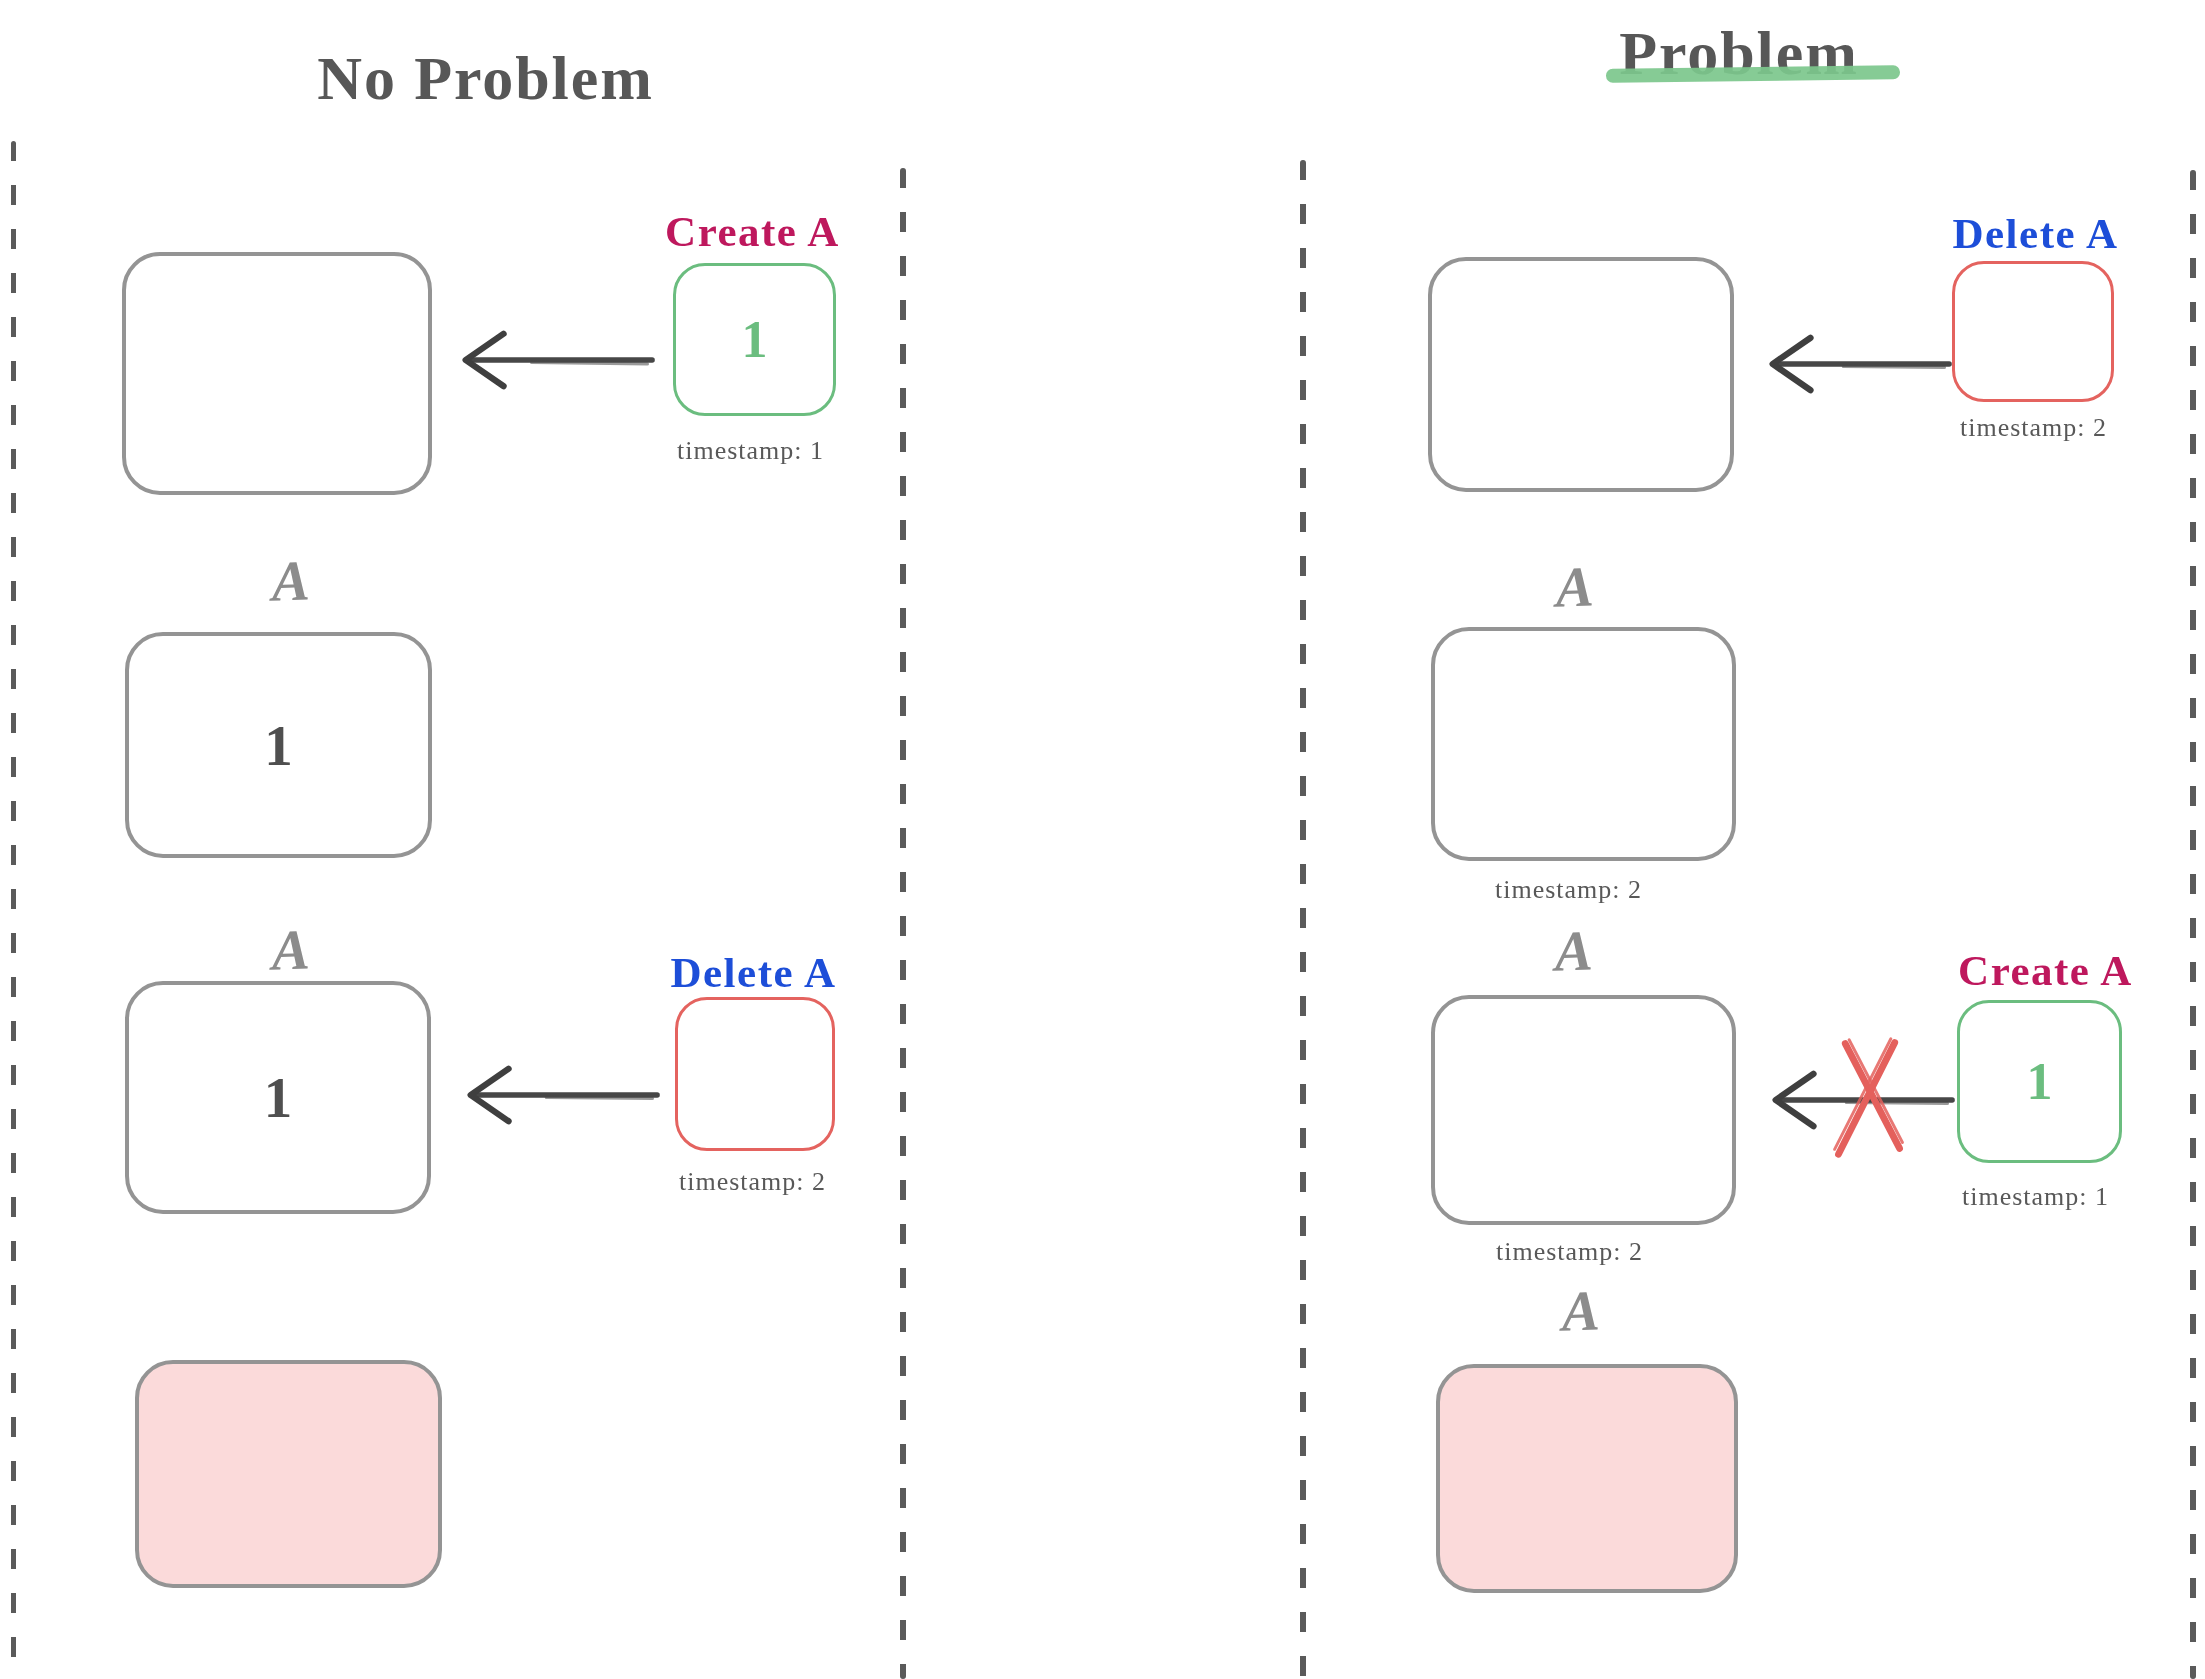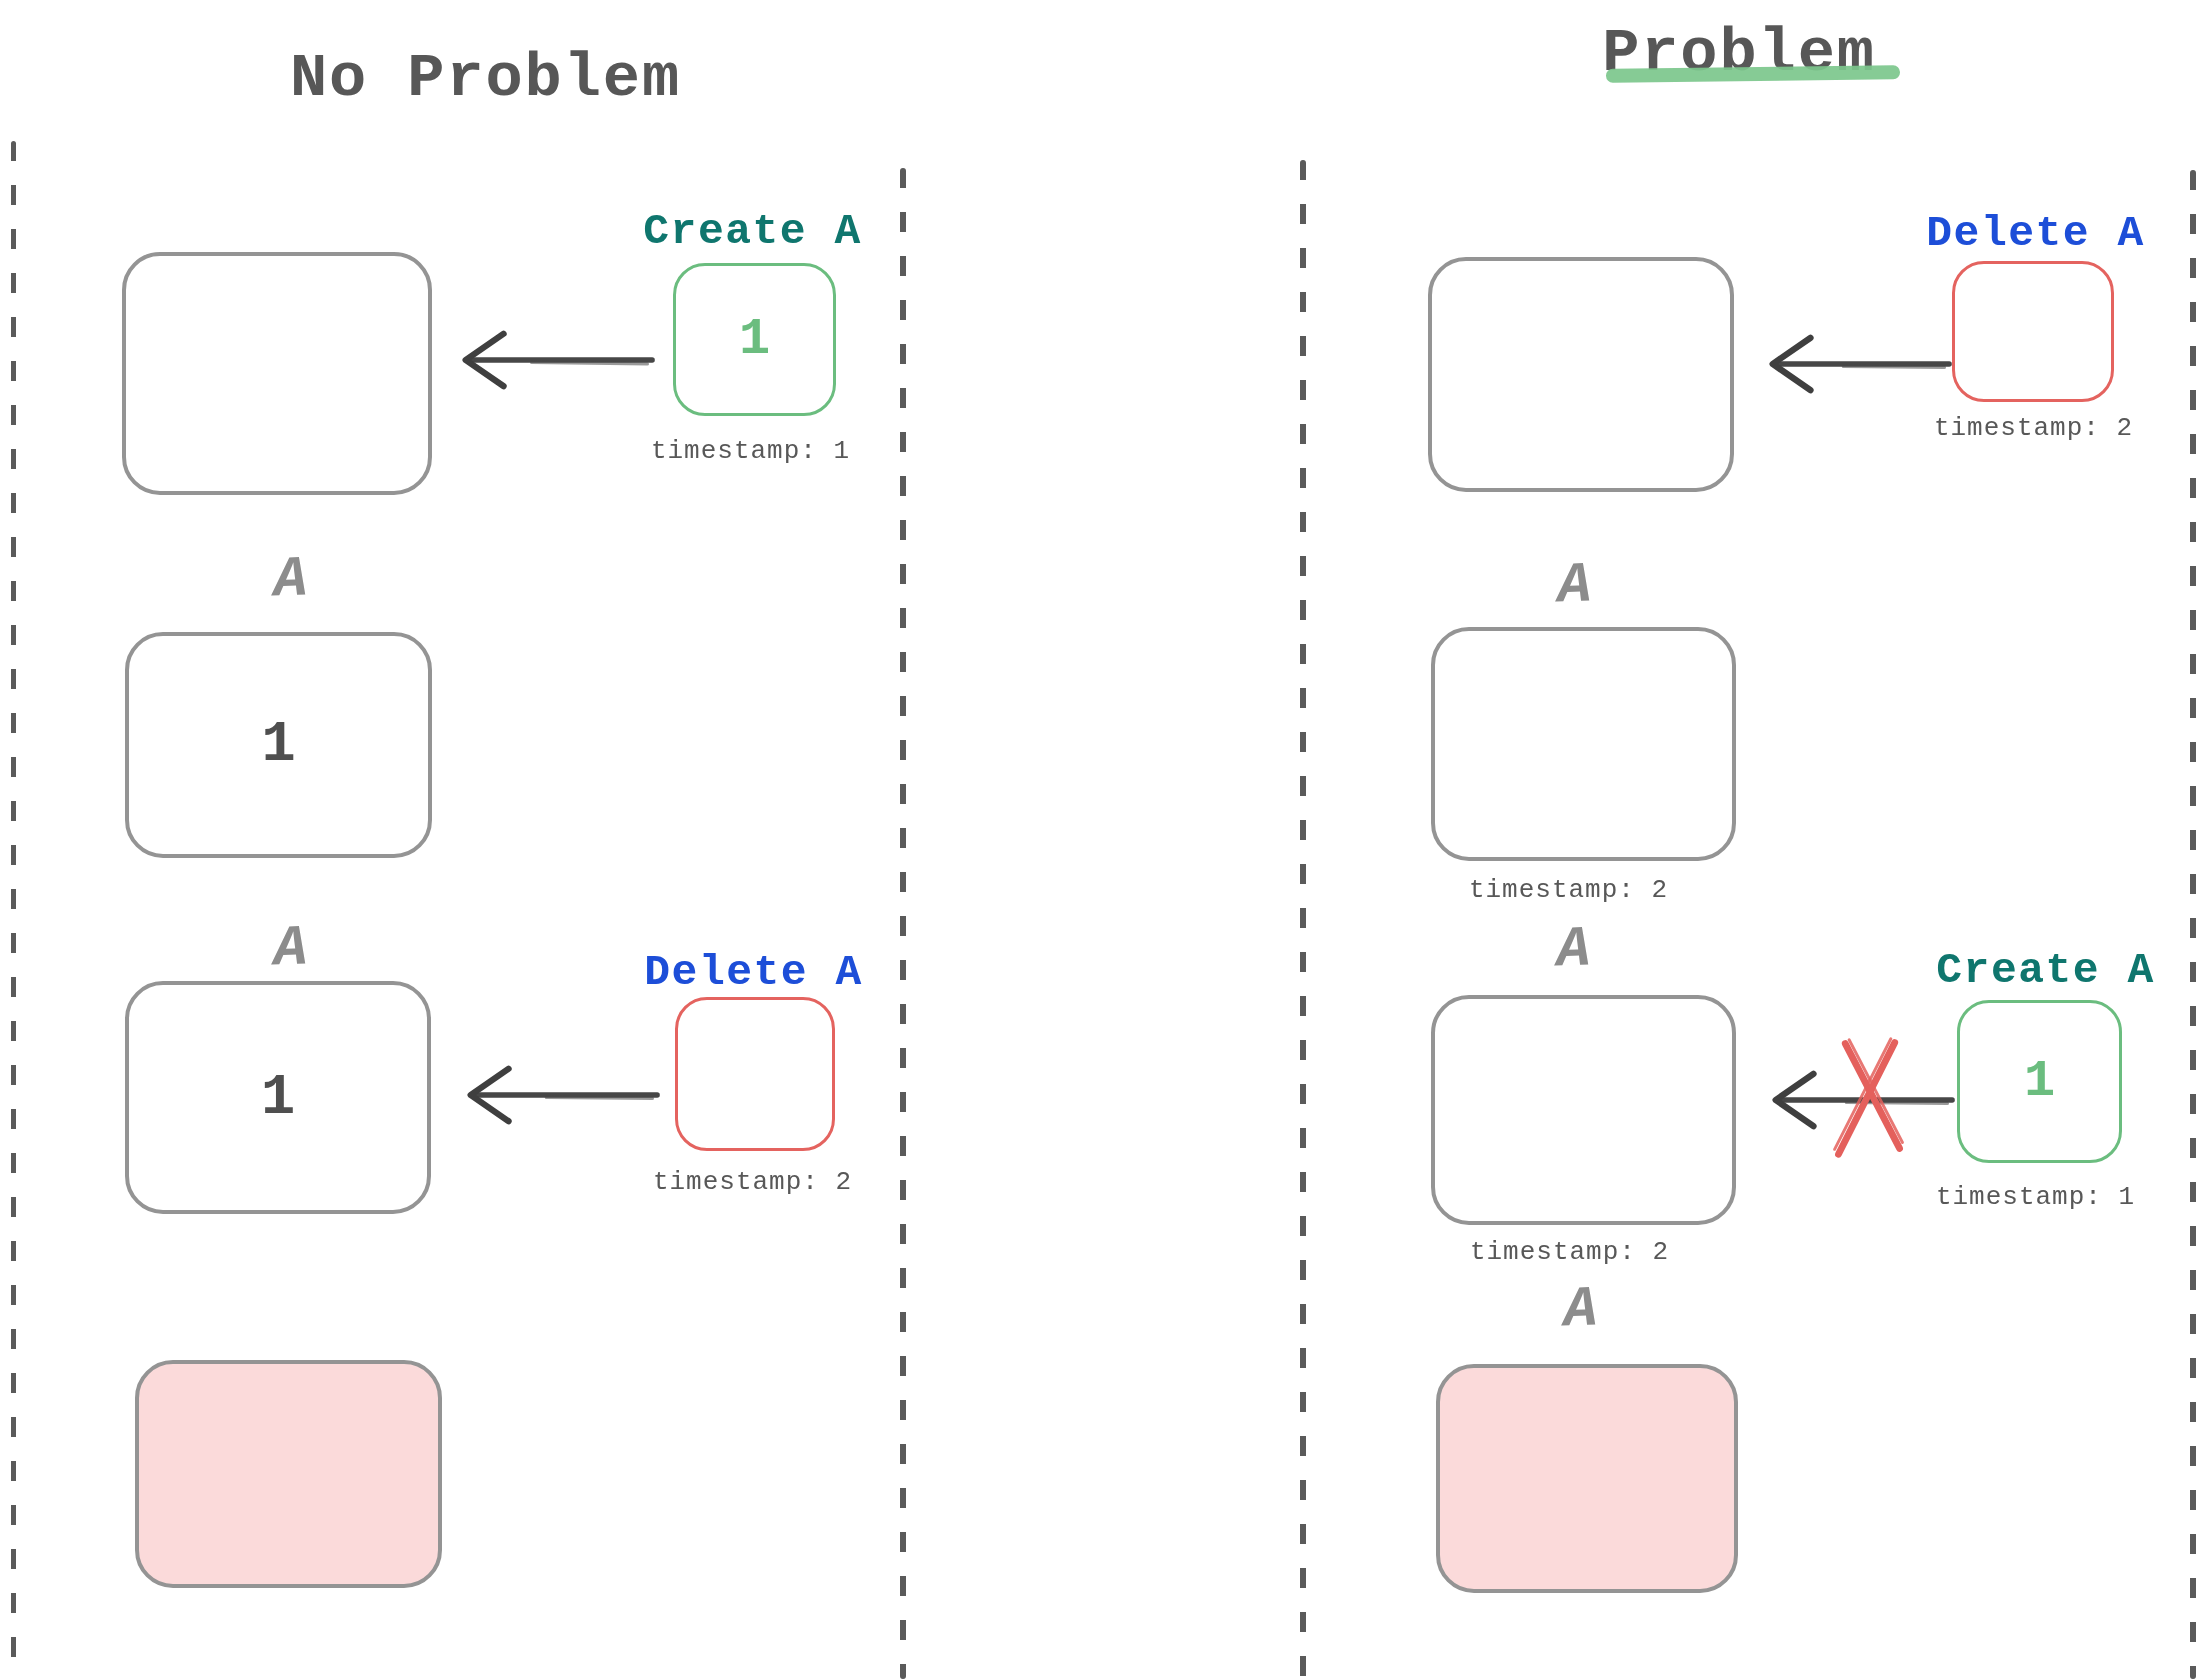--- a/index.html
+++ b/index.html
@@ -2,21 +2,21 @@
 <html style="font-size:7.8px"><head>
 <meta charset="utf-8">
 <style>
   html, body { margin: 0; padding: 0; background: #ffffff; }
   .canvas {
     position: relative;
     width: 2205px;
     height: 1679px;
     background: #ffffff;
     overflow: hidden;
-    font-family: Liberation Mono, monospace;
+    font-family: Liberation Serif, serif;
   }
   .dashline {
     position: absolute;
     width: 5.8px;
     border-radius: 2.9px;
     background: repeating-linear-gradient(to bottom, #5a5a5a 0px, #5a5a5a 20.4px, transparent 20.4px, transparent 44px);
   }
   .ptitle {
     position: absolute;
     font-size: 62px;
@@ -79,21 +79,21 @@
   }
   .oplabel {
     position: absolute;
     width: 233px;
     text-align: center;
     font-size: 43px;
     font-weight: bold;
     letter-spacing: 1.5px;
     white-space: nowrap;
   }
-  .oplabel.green { color: #0f766e; }
+  .oplabel.green { color: #be185d; }
   .oplabel.red   { color: #1d4ed8; }
   .ts {
     position: absolute;
     width: 233px;
     text-align: center;
     font-size: 26px;
     color: #585858;
     letter-spacing: 1px;
     white-space: nowrap;
   }

